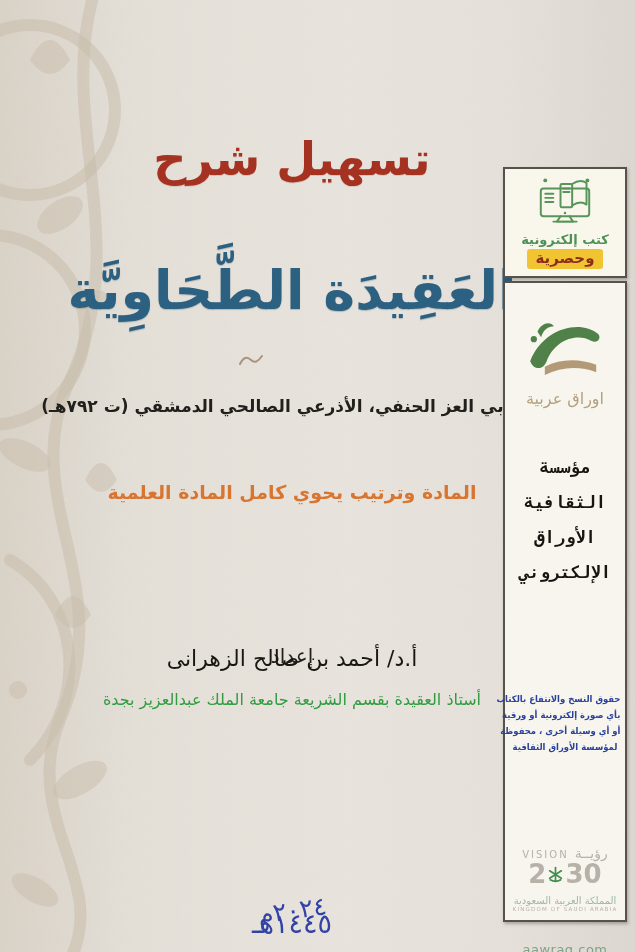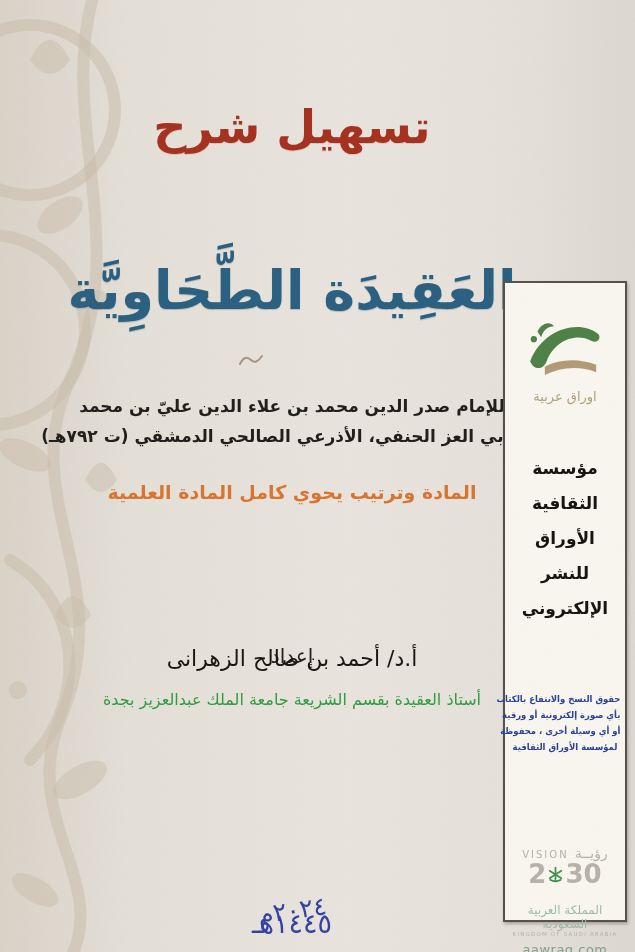--- a/index.html
+++ b/index.html
@@ -13,21 +13,21 @@
   *{margin:0;padding:0;box-sizing:border-box;}
   html,body{background:#bdb8b0;}
   body{font-family:"DejaVu Sans",sans-serif;}
   .cover{
     position:relative;width:635px;height:952px;margin:0 auto;overflow:hidden;
     background:linear-gradient(90deg,#d9d2c7 0%,#e4e0d8 22%,#e8e4dd 55%,#e5e1da 80%,#dcd7cf 100%);
   }
   .arabesque{position:absolute;left:0;top:0;pointer-events:none;}
   .grain{position:absolute;inset:0;width:100%;height:100%;pointer-events:none;opacity:.55;}
   .main-col{position:absolute;left:18px;top:0;width:548px;text-align:center;direction:rtl;}
-  .supertitle{position:absolute;left:0;right:0;top:100px;font-size:46px;color:var(--supertitle-red);
+  .supertitle{position:absolute;left:0;right:0;top:132px;font-size:46px;color:var(--supertitle-red);
     font-weight:bold;text-shadow:0 1px 0 rgba(120,40,20,.15);}
   .main-title{position:absolute;left:0;right:0;top:256px;font-size:54px;line-height:1.3;
     color:var(--title-teal);font-weight:bold;letter-spacing:-1px;
     text-shadow:0 1px 1px rgba(30,60,80,.25);}
   .callig-mark{position:absolute;left:220px;top:352px;opacity:.8;}
   .author{position:absolute;left:0;right:0;top:392px;font-size:17px;font-weight:bold;
     color:var(--ink);line-height:1.75;}
   .subtitle{position:absolute;left:0;right:0;top:476px;font-size:19px;font-weight:bold;
     color:var(--subtitle-orange);line-height:1.75;}
   .prepared-label{position:absolute;left:0;right:0;top:616px;font-size:20px;color:var(--ink);margin-top:28px;}
@@ -38,33 +38,33 @@
     transform:rotate(-8deg);}
   
   .sbox{position:absolute;background:var(--panel-cream);border:2px solid var(--border-dark);
     box-shadow:1px 2px 3px rgba(60,55,45,.35);text-align:center;direction:rtl;}
   .box-ebooks{left:503px;top:167px;width:124px;height:111px;padding-top:6px;}
   .ebooks-label{font-size:13px;font-weight:bold;color:#4c8f55;margin-top:1px;}
   .excl-badge{display:inline-block;background:var(--badge-yellow);color:var(--badge-red);
     font-size:15px;font-weight:bold;padding:0 9px 2px;border-radius:3px;margin-top:2px;}
   .box-publisher{left:503px;top:281px;width:124px;height:641px;background:var(--panel-cream2);}
   .awraq-logo{position:absolute;left:0;right:0;top:36px;}
-  .awraq-text{position:absolute;left:0;right:0;top:106px;font-size:13px;color:var(--logo-tan);
+  .awraq-text{position:absolute;left:0;right:0;top:106px;font-size:16px;color:var(--logo-tan);
     letter-spacing:1px;}
   .foundation{position:absolute;left:0;right:0;top:168px;font-size:17px;font-weight:bold;
-    color:#14120e;line-height:35px;}
+    color:#14120e;line-height:35px;font-family:Liberation Mono, monospace;}
   .copyright{position:absolute;left:1px;right:1px;top:408px;font-size:9px;font-weight:bold;
     color:var(--copyright-blue);line-height:16px;white-space:nowrap;transform:scaleX(.94);}
   .vision{position:absolute;left:0;right:0;top:562px;direction:ltr;color:var(--vision-gray);}
   .vision-row1{font-size:10px;letter-spacing:2px;display:flex;justify-content:center;gap:6px;
     align-items:baseline;}
   .vision-row1 .ar{letter-spacing:0;font-size:14px;}
   .vision-year{font-size:26px;font-weight:bold;display:flex;align-items:center;justify-content:center;
     gap:1px;line-height:1.05;}
-  .kingdom-ar{font-size:12px;color:#9fb9a5;direction:rtl;margin-top:15px;}
+  .kingdom-ar{font-size:10px;color:#9fb9a5;direction:rtl;margin-top:7px;}
   .kingdom-en{font-size:5.5px;letter-spacing:1.2px;}
   .website{position:absolute;left:0;right:0;top:627px;font-size:13px;color:var(--site-green);
     letter-spacing:.5px;direction:ltr;margin-top:32px;}
 </style>
 </head>
 <body>
 
 <div class="cover">
 
   <svg class="arabesque" width="180" height="952" viewBox="0 0 180 952">
@@ -87,47 +87,65 @@
     </g>
   </svg>
 
   <div class="main-col">
     <div class="supertitle">تسهيل شرح</div>
     <div class="main-title">العَقِيدَة الطَّحَاوِيَّة</div>
     <svg class="callig-mark" width="26" height="16" viewBox="0 0 26 16">
       <path d="M2,12 q5,-10 11,-4 q5,5 11,-4" fill="none" stroke="#99826a" stroke-width="2" stroke-linecap="round"></path>
     </svg>
     <div class="author">
-      <div>للإمام صدر الدين محمد بن علاء الدين عليّ بن محمد</div>
       <div>ابن أبي العز الحنفي، الأذرعي الصالحي الدمشقي (ت ٧٩٢هـ)</div>
     </div>
     <div class="subtitle">
       <div>المادة وترتيب يحوي كامل المادة العلمية</div>
     </div>
     <div class="prepared-label">إعداد</div>
     <div class="preparer-name">أ.د/ أحمد بن صالح الزهرانى</div>
     <div class="preparer-title">أستاذ العقيدة بقسم الشريعة جامعة الملك عبدالعزيز  بجدة</div>
     <div class="date-hijri">١٤٤٥هـ</div>
     <div class="date-greg">٢٠٢٤م</div>
   </div>
 
+  <div class="sbox box-ebooks">
+    <svg width="64" height="52" viewBox="0 0 70 58">
+      <g fill="none" stroke="#579459" stroke-width="2.2" stroke-linecap="round" stroke-linejoin="round">
+        <rect x="8" y="15" width="54" height="31" rx="3"></rect>
+        <path d="M13,21 h9 M13,25.5 h9 M13,30 h9"></path>
+        <rect x="30" y="10" width="13" height="26" rx="1.5"></rect>
+        <path d="M33,15 h7 M33,19 h7"></path>
+        <path d="M43,10 c6,-4 12,-4 16,-1 v24 c-4,-3 -10,-3 -16,1"></path>
+        <path d="M30,46 l-4,6 h18 l-4,-6"></path>
+        <path d="M22,52 h26"></path>
+      </g>
+      <g fill="#579459">
+        <circle cx="13" cy="6" r="2.2"></circle>
+        <circle cx="60" cy="6" r="2.2"></circle>
+        <circle cx="35" cy="42.5" r="1.4"></circle>
+      </g>
+    </svg>
+    <div class="ebooks-label">كتب إلكترونية</div>
+    <span class="excl-badge">وحصرية</span>
+  </div>
 
   <div class="sbox box-publisher">
     <svg class="awraq-logo" width="92" height="66" viewBox="0 0 100 72" style="margin:0 auto;display:block;">
       <path d="M12,46 C26,10 66,0 86,16 C90,20 86,27 79,24 C62,14 38,24 30,46 C26,56 16,56 12,46 Z" fill="#4e8047"></path>
       <path d="M20,14 C24,4 34,2 38,8 C32,8 26,12 24,20 Z" fill="#4e8047"></path>
       <circle cx="16" cy="22" r="3.4" fill="#4e8047"></circle>
       <path d="M28,52 C45,43 66,43 84,50 L84,58 C66,51 46,52 28,61 Z" fill="#b39a76"></path>
     </svg>
     <div class="awraq-text">اوراق عربية</div>
     <div class="foundation">
       <span style="display:block">مؤسسة</span>
       <span style="display:block">الثقافية</span>
       <span style="display:block">الأوراق</span>
-      <span style="display:block">للنشر</span>
       <span style="display:block">الإلكتروني</span>
     </div>
     <div class="copyright">
       <div>حقوق النسخ والانتفاع بالكتاب</div>
       <div>بأي صورة إلكترونية أو ورقية</div>
       <div>أو أي وسيلة أخرى ، محفوظة</div>
       <div>لمؤسسة الأوراق الثقافية</div>
     </div>
     <div class="vision">
       <div class="vision-row1">

